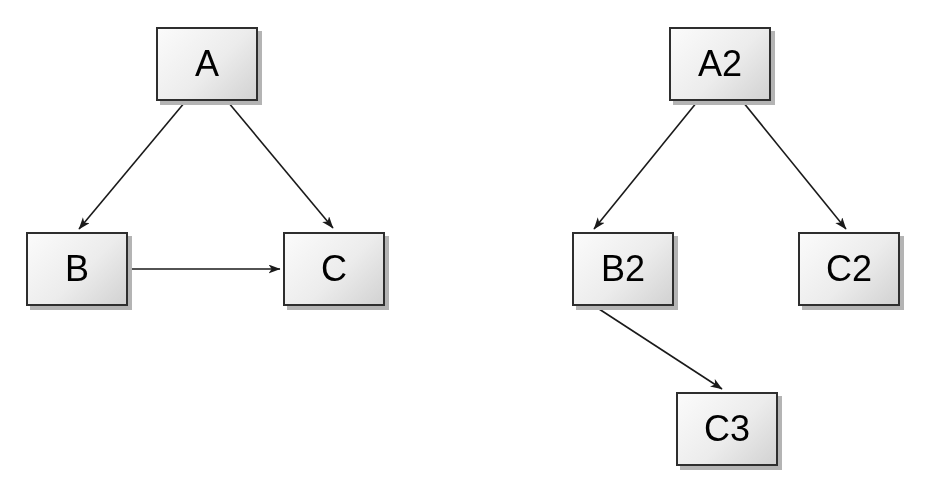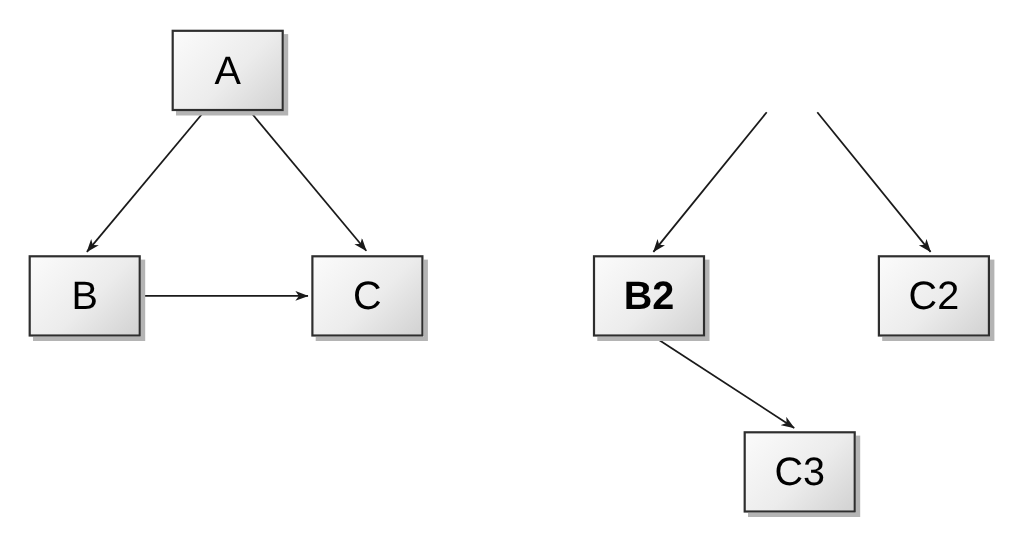--- a/index.html
+++ b/index.html
@@ -37,21 +37,21 @@
   .node-label {
     font-size: 36px;
     color: #000000;
     line-height: 1;
     user-select: none;
   }
   .node-A  { left: 156px; top: 27px;  }
   .node-B  { left: 26px;  top: 232px; }
   .node-C  { left: 283px; top: 232px; }
   .node-A2 { left: 669px; top: 27px;  }
-  .node-B2 { left: 539px; top: 232px; font-weight: bold; }
+  .node-B2 { left: 572px; top: 232px; }
   .node-C2 { left: 798px; top: 232px; text-align: center; }
   .node-C3 { left: 676px; top: 392px; justify-content: center; }
   .edge {
     stroke: #1a1a1a;
     stroke-width: 1.6;
     fill: none;
   }
 </style>
 </head>
 <body>
@@ -75,20 +75,23 @@
   <div class="node node-A">
     <span class="node-label">A</span>
   </div>
   <div class="node node-B">
     <span class="node-label">B</span>
   </div>
   <div class="node node-C">
     <span class="node-label">C</span>
   </div>
 
+  <div class="node node-A2">
+    <span class="node-label">A2</span>
+  </div>
   <div class="node node-B2">
     <span class="node-label">B2</span>
   </div>
   <div class="node node-C2">
     <span class="node-label">C2</span>
   </div>
   <div class="node node-C3">
     <span class="node-label">C3</span>
   </div>
 

